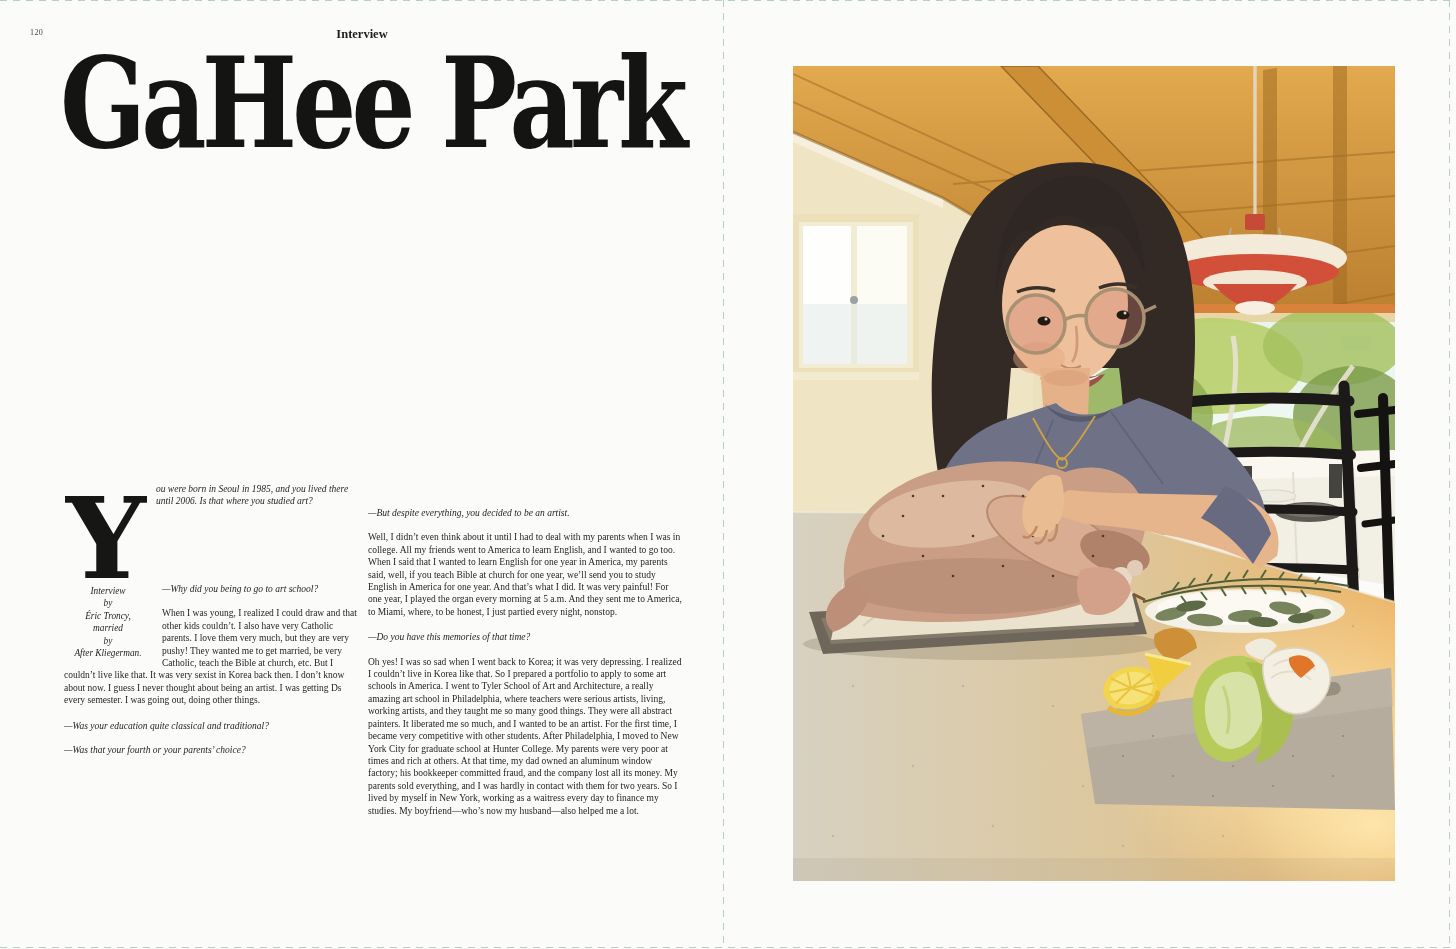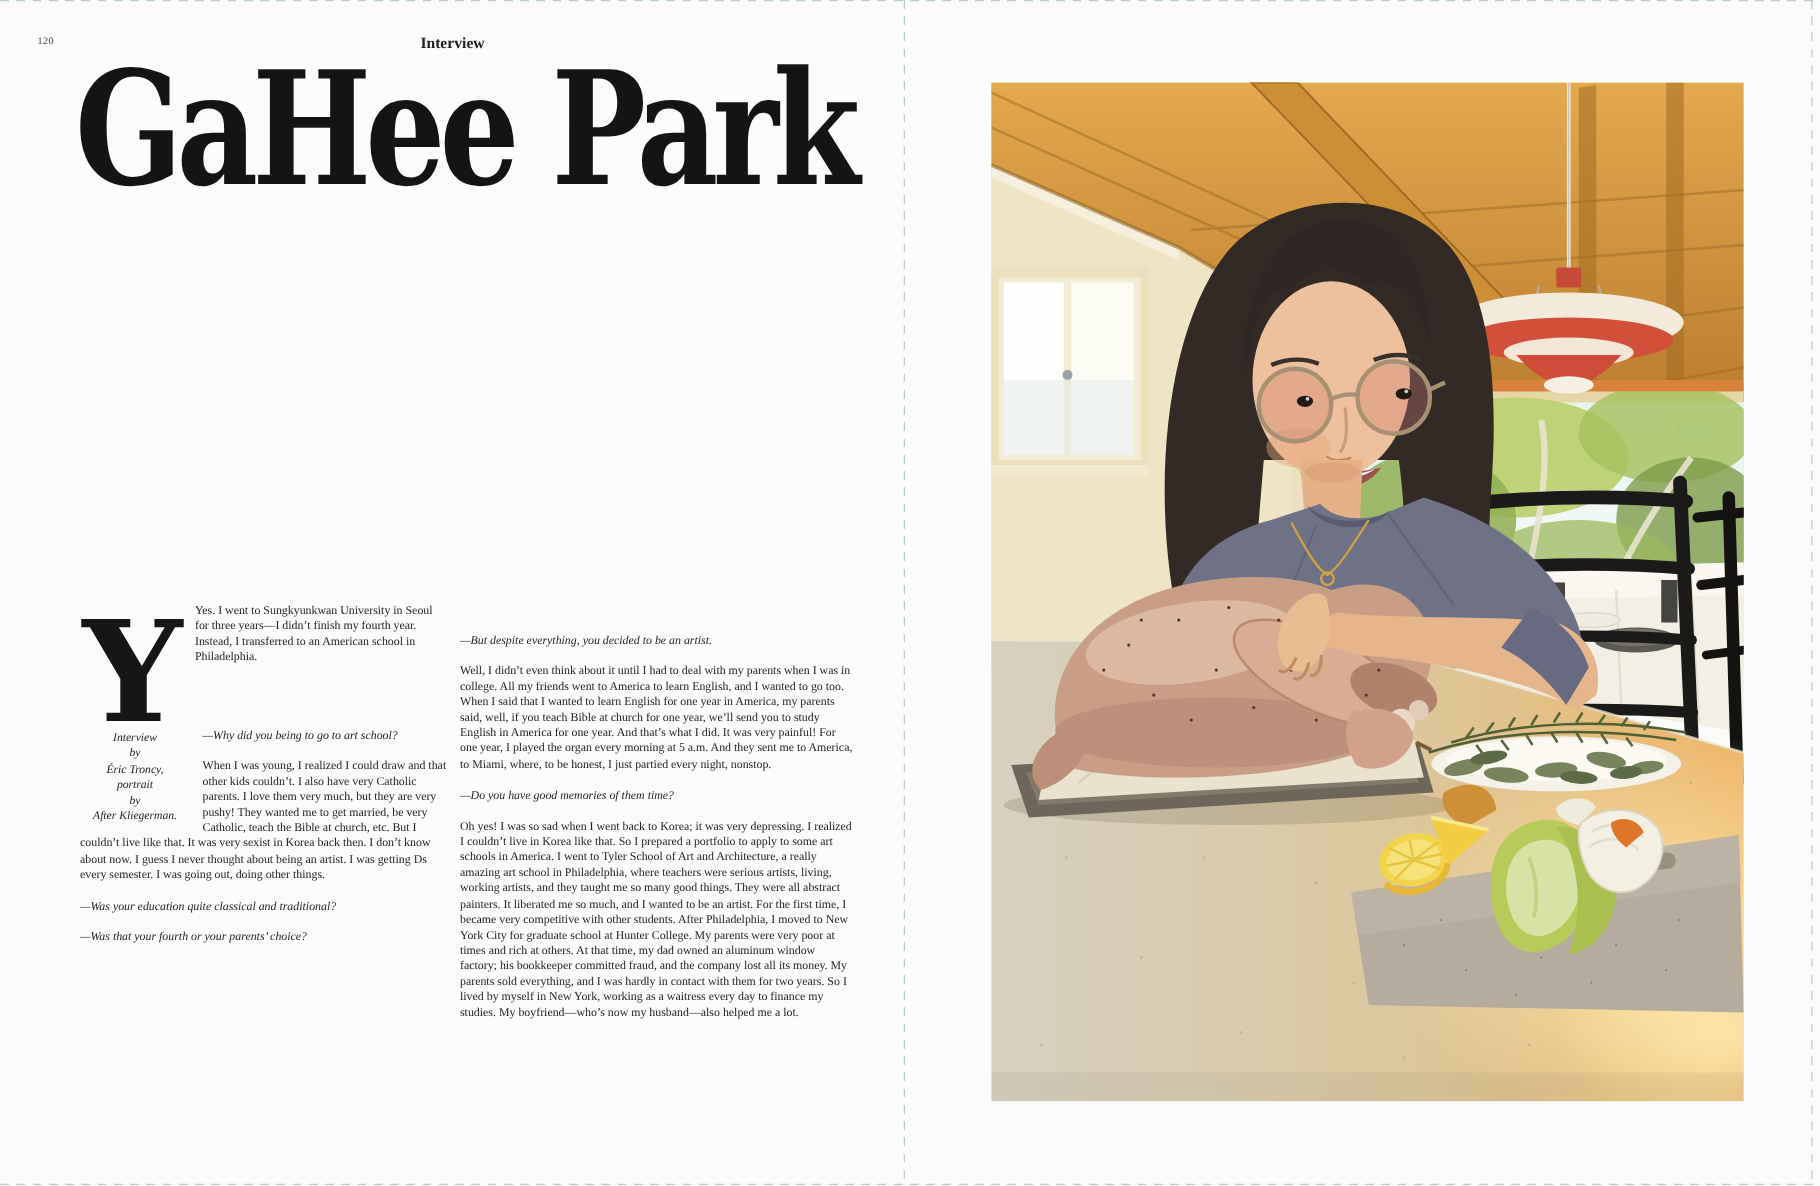--- a/index.html
+++ b/index.html
@@ -53,42 +53,42 @@
   <div class="dash-v dash-right"></div>
 
   <div class="page page-left">
     <div class="folio folio-left">120</div>
     <div class="running-head">Interview</div>
     <h1 class="title">GaHee Park</h1>
 
     <div class="col col1">
       <div class="intro">
         <span class="dropcap">Y</span>
-        <p class="a">Yes. I went to Sungkyunkwan University in Seoul for three years—I didn’t finish my fourth year. Instead, I transferred to an American school in Philadelphia.</p>
+        <p class="q">ou were born in Seoul in 1985, and you lived there until 2006. Is that where you studied art?</p>
       </div>
       <div class="qa-first">
         <div class="credit">
           <span>Interview</span>
           <span>by</span>
           <span>Éric Troncy,</span>
-          <span>portrait</span>
+          <span>married</span>
           <span>by</span>
           <span>After Kliegerman.</span>
         </div>
         <p class="q">—Why did you being to go to art school?</p>
         <p class="a">When I was young, I realized I could draw and that other kids couldn’t. I also have very Catholic parents. I love them very much, but they are very pushy! They wanted me to get married, be very Catholic, teach the Bible at church, etc. But I couldn’t live like that. It was very sexist in Korea back then. I don’t know about now. I guess I never thought about being an artist. I was getting Ds every semester. I was going out, doing other things.</p>
       </div>
       <p class="q">—Was your education quite classical and traditional?</p>
       <p class="q">—Was that your fourth or your parents’ choice?</p>
     </div>
 
     <div class="col col2">
       <p class="q">—But despite everything, you decided to be an artist.</p>
       <p class="a">Well, I didn’t even think about it until I had to deal with my parents when I was in college. All my friends went to America to learn English, and I wanted to go too. When I said that I wanted to learn English for one year in America, my parents said, well, if you teach Bible at church for one year, we’ll send you to study English in America for one year. And that’s what I did. It was very painful! For one year, I played the organ every morning at 5 a.m. And they sent me to America, to Miami, where, to be honest, I just partied every night, nonstop.</p>
-      <p class="q">—Do you have good memories of them time?</p>
+      <p class="q">—Do you have this memories of that time?</p>
       <p class="a">Oh yes! I was so sad when I went back to Korea; it was very depressing. I realized I couldn’t live in Korea like that. So I prepared a portfolio to apply to some art schools in America. I went to Tyler School of Art and Architecture, a really amazing art school in Philadelphia, where teachers were serious artists, living, working artists, and they taught me so many good things. They were all abstract painters. It liberated me so much, and I wanted to be an artist. For the first time, I became very competitive with other students. After Philadelphia, I moved to New York City for graduate school at Hunter College. My parents were very poor at times and rich at others. At that time, my dad owned an aluminum window factory; his bookkeeper committed fraud, and the company lost all its money. My parents sold everything, and I was hardly in contact with them for two years. So I lived by myself in New York, working as a waitress every day to finance my studies. My boyfriend—who’s now my husband—also helped me a lot.</p>
     </div>
   </div>
 
   <div class="page page-right">
     <div class="folio folio-right">121</div>
 
     <svg class="photo" viewBox="0 0 602 815" xmlns="http://www.w3.org/2000/svg">
       <defs>
         <linearGradient id="wood" x1="0" y1="0" x2="0" y2="1">

